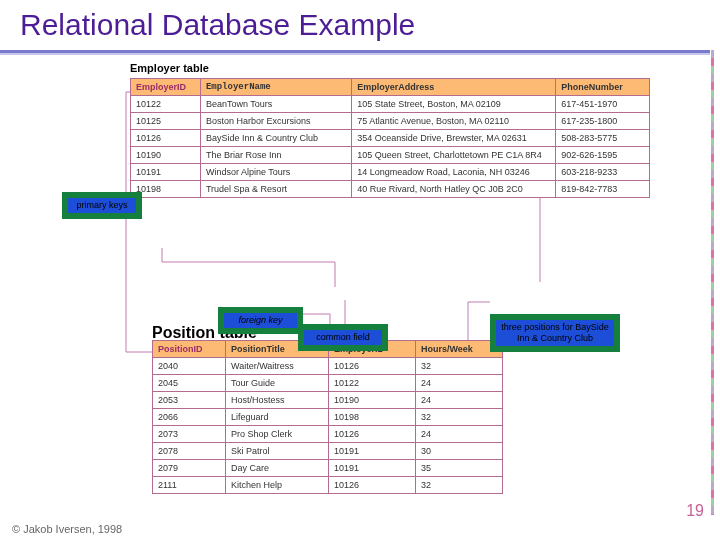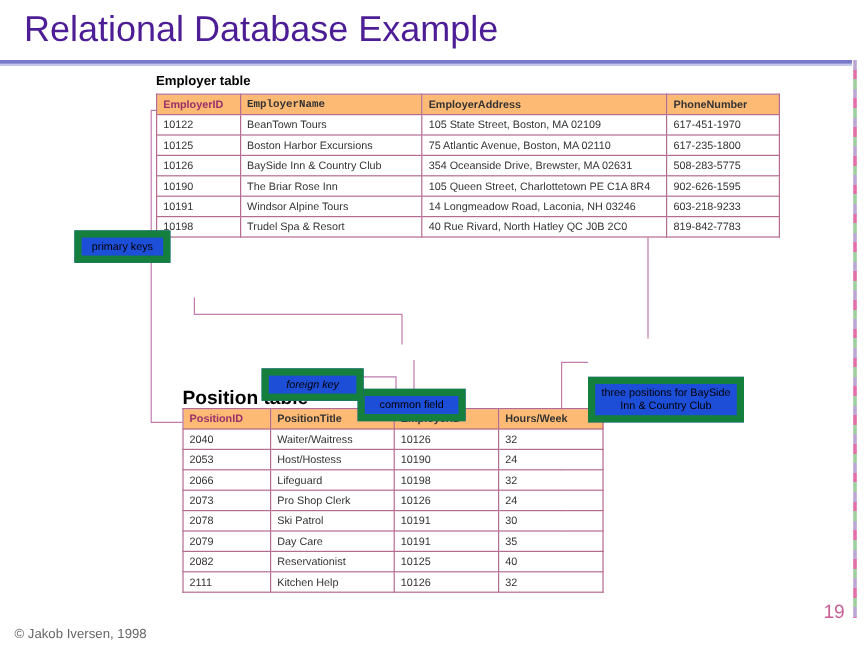--- a/index.html
+++ b/index.html
@@ -229,20 +229,26 @@
         <td class="pcol-eid">EmployerID</td>
         <td class="pcol-hrs">Hours/Week</td>
       </tr>
       <tr>
             <td>2040</td>
             <td>Waiter/Waitress</td>
             <td>10126</td>
             <td>32</td>
           </tr>
       <tr>
+            <td>2045</td>
+            <td>Tour Guide</td>
+            <td>10122</td>
+            <td>24</td>
+          </tr>
+      <tr>
             <td>2053</td>
             <td>Host/Hostess</td>
             <td>10190</td>
             <td>24</td>
           </tr>
       <tr>
             <td>2066</td>
             <td>Lifeguard</td>
             <td>10198</td>
             <td>32</td>
@@ -259,26 +265,20 @@
             <td>10191</td>
             <td>30</td>
           </tr>
       <tr>
             <td>2079</td>
             <td>Day Care</td>
             <td>10191</td>
             <td>35</td>
           </tr>
       <tr>
-            <td>2082</td>
-            <td>Reservationist</td>
-            <td>10125</td>
-            <td>40</td>
-          </tr>
-      <tr>
             <td>2111</td>
             <td>Kitchen Help</td>
             <td>10126</td>
             <td>32</td>
           </tr>
     </tbody>
       </table>
 
     <div class="label-box lbl-primary">primary keys</div>
     <div class="label-box lbl-common">common field</div>

